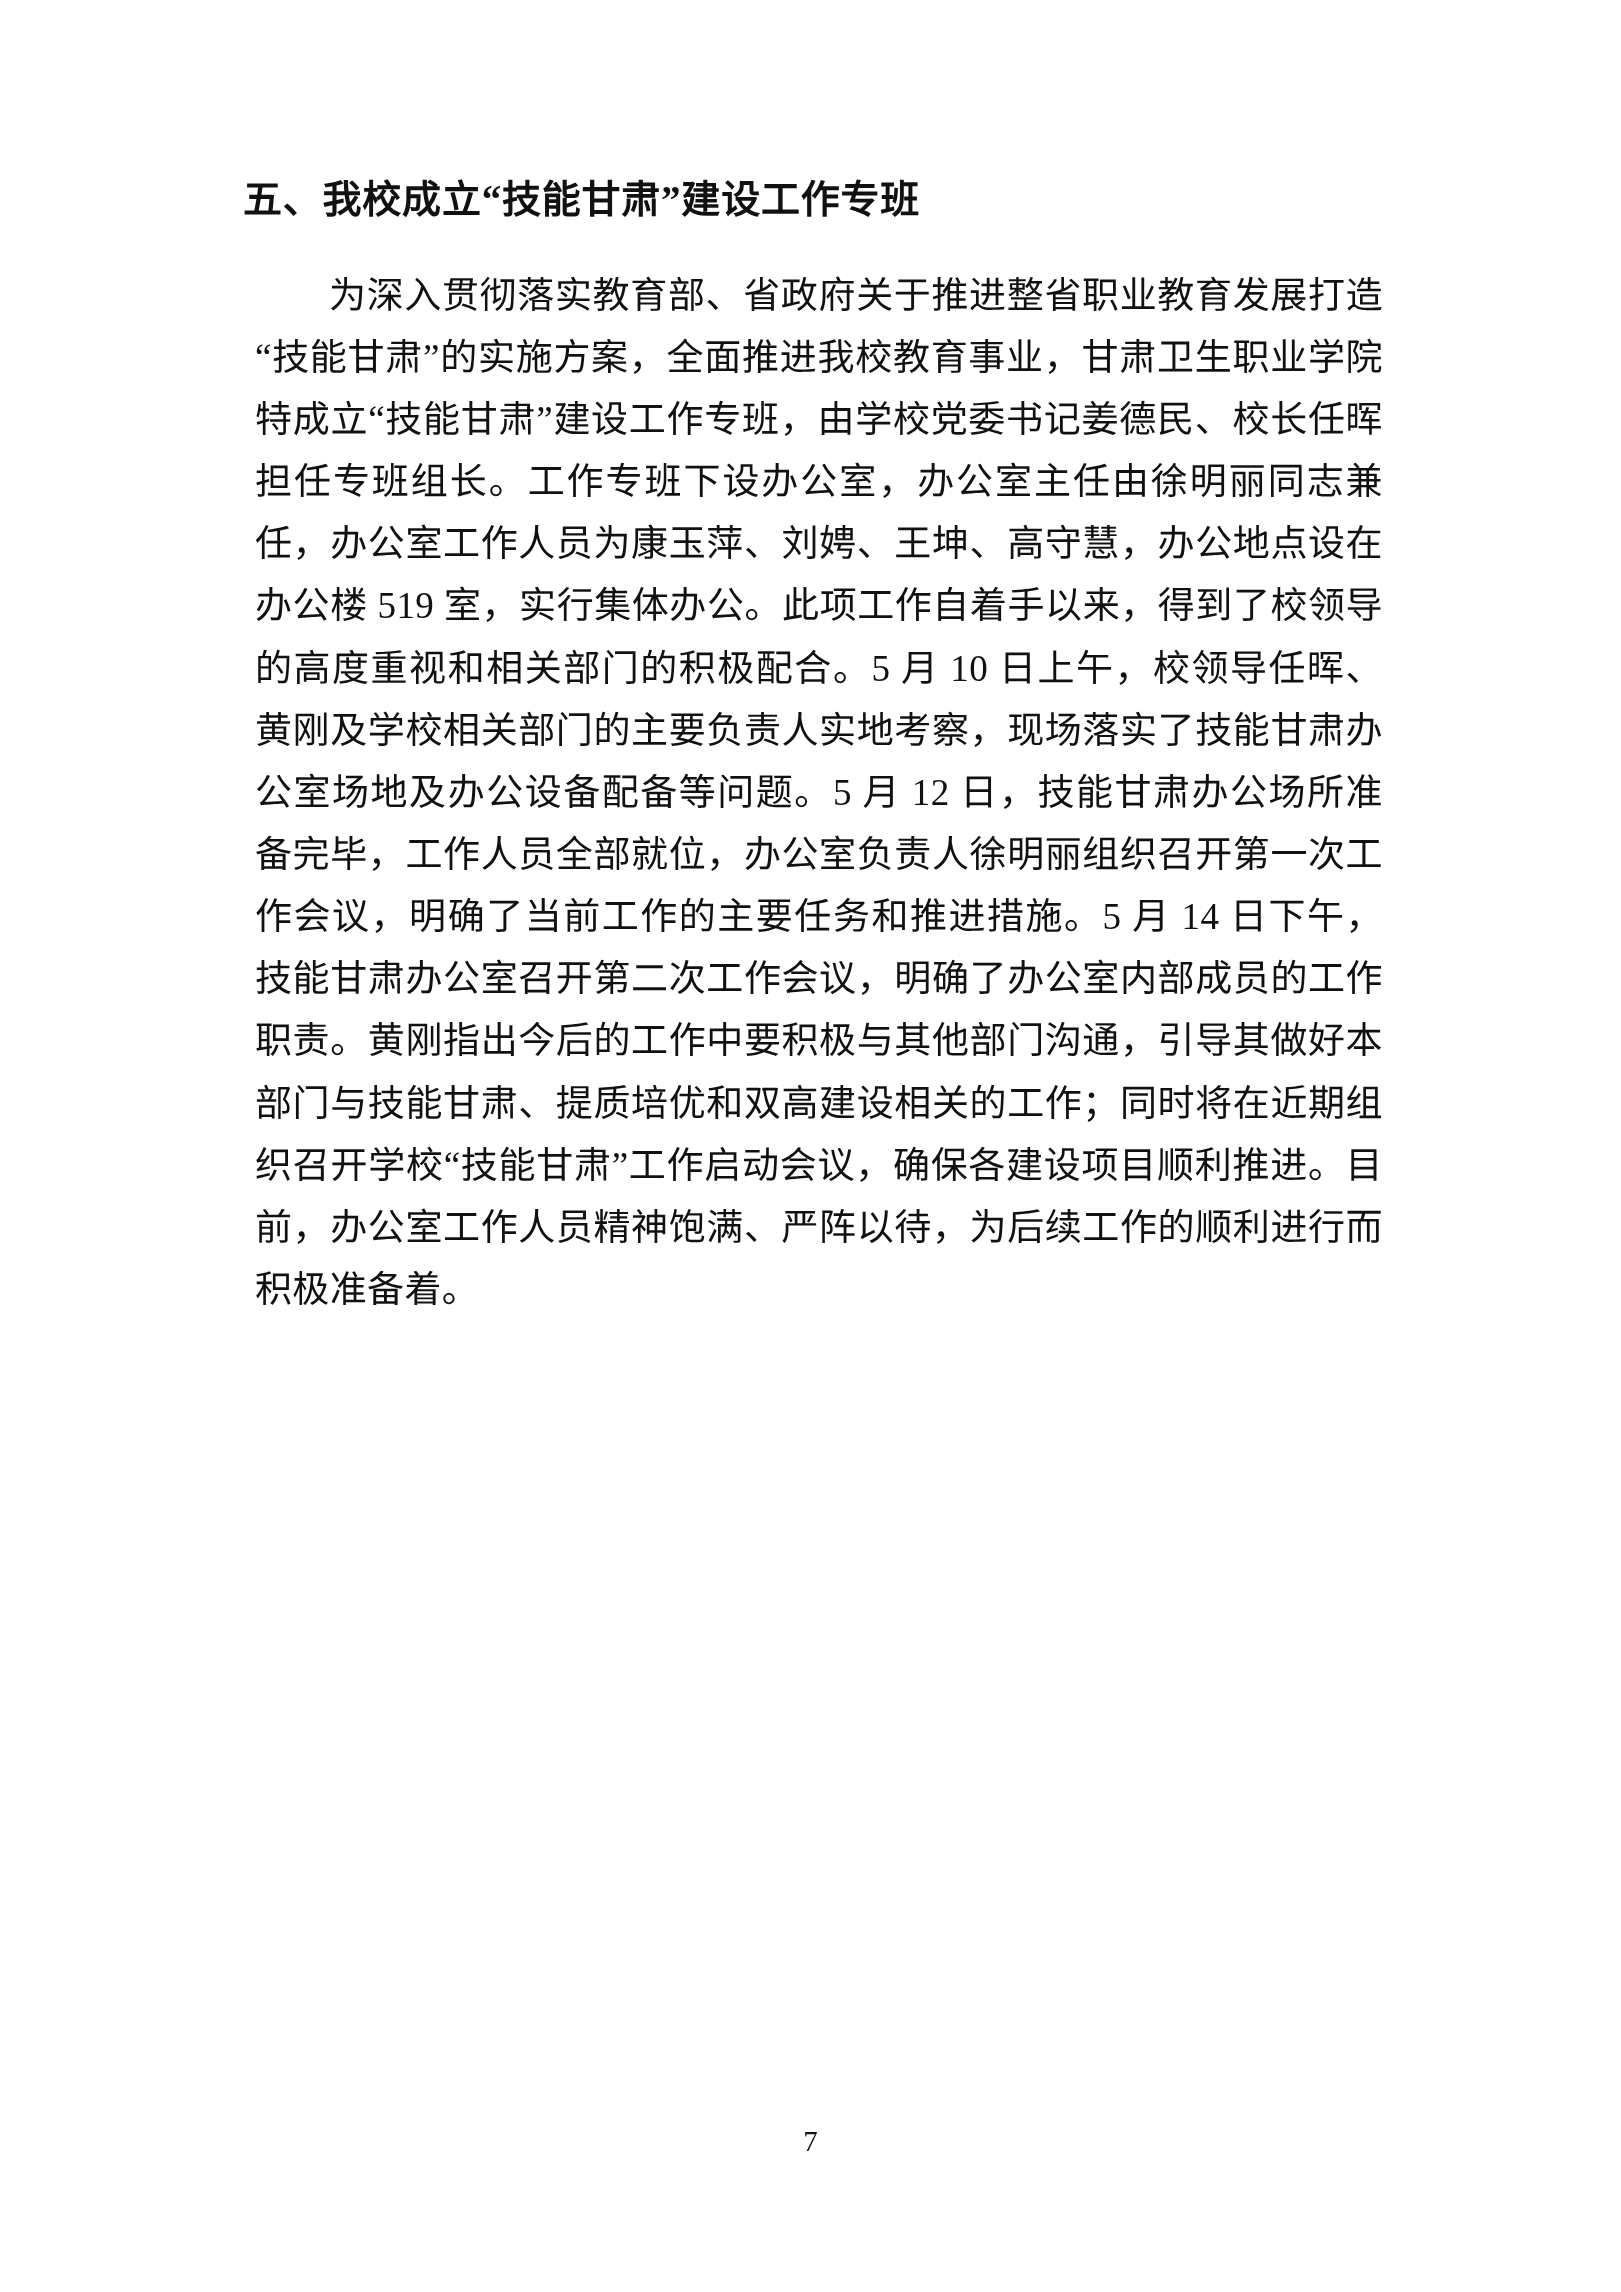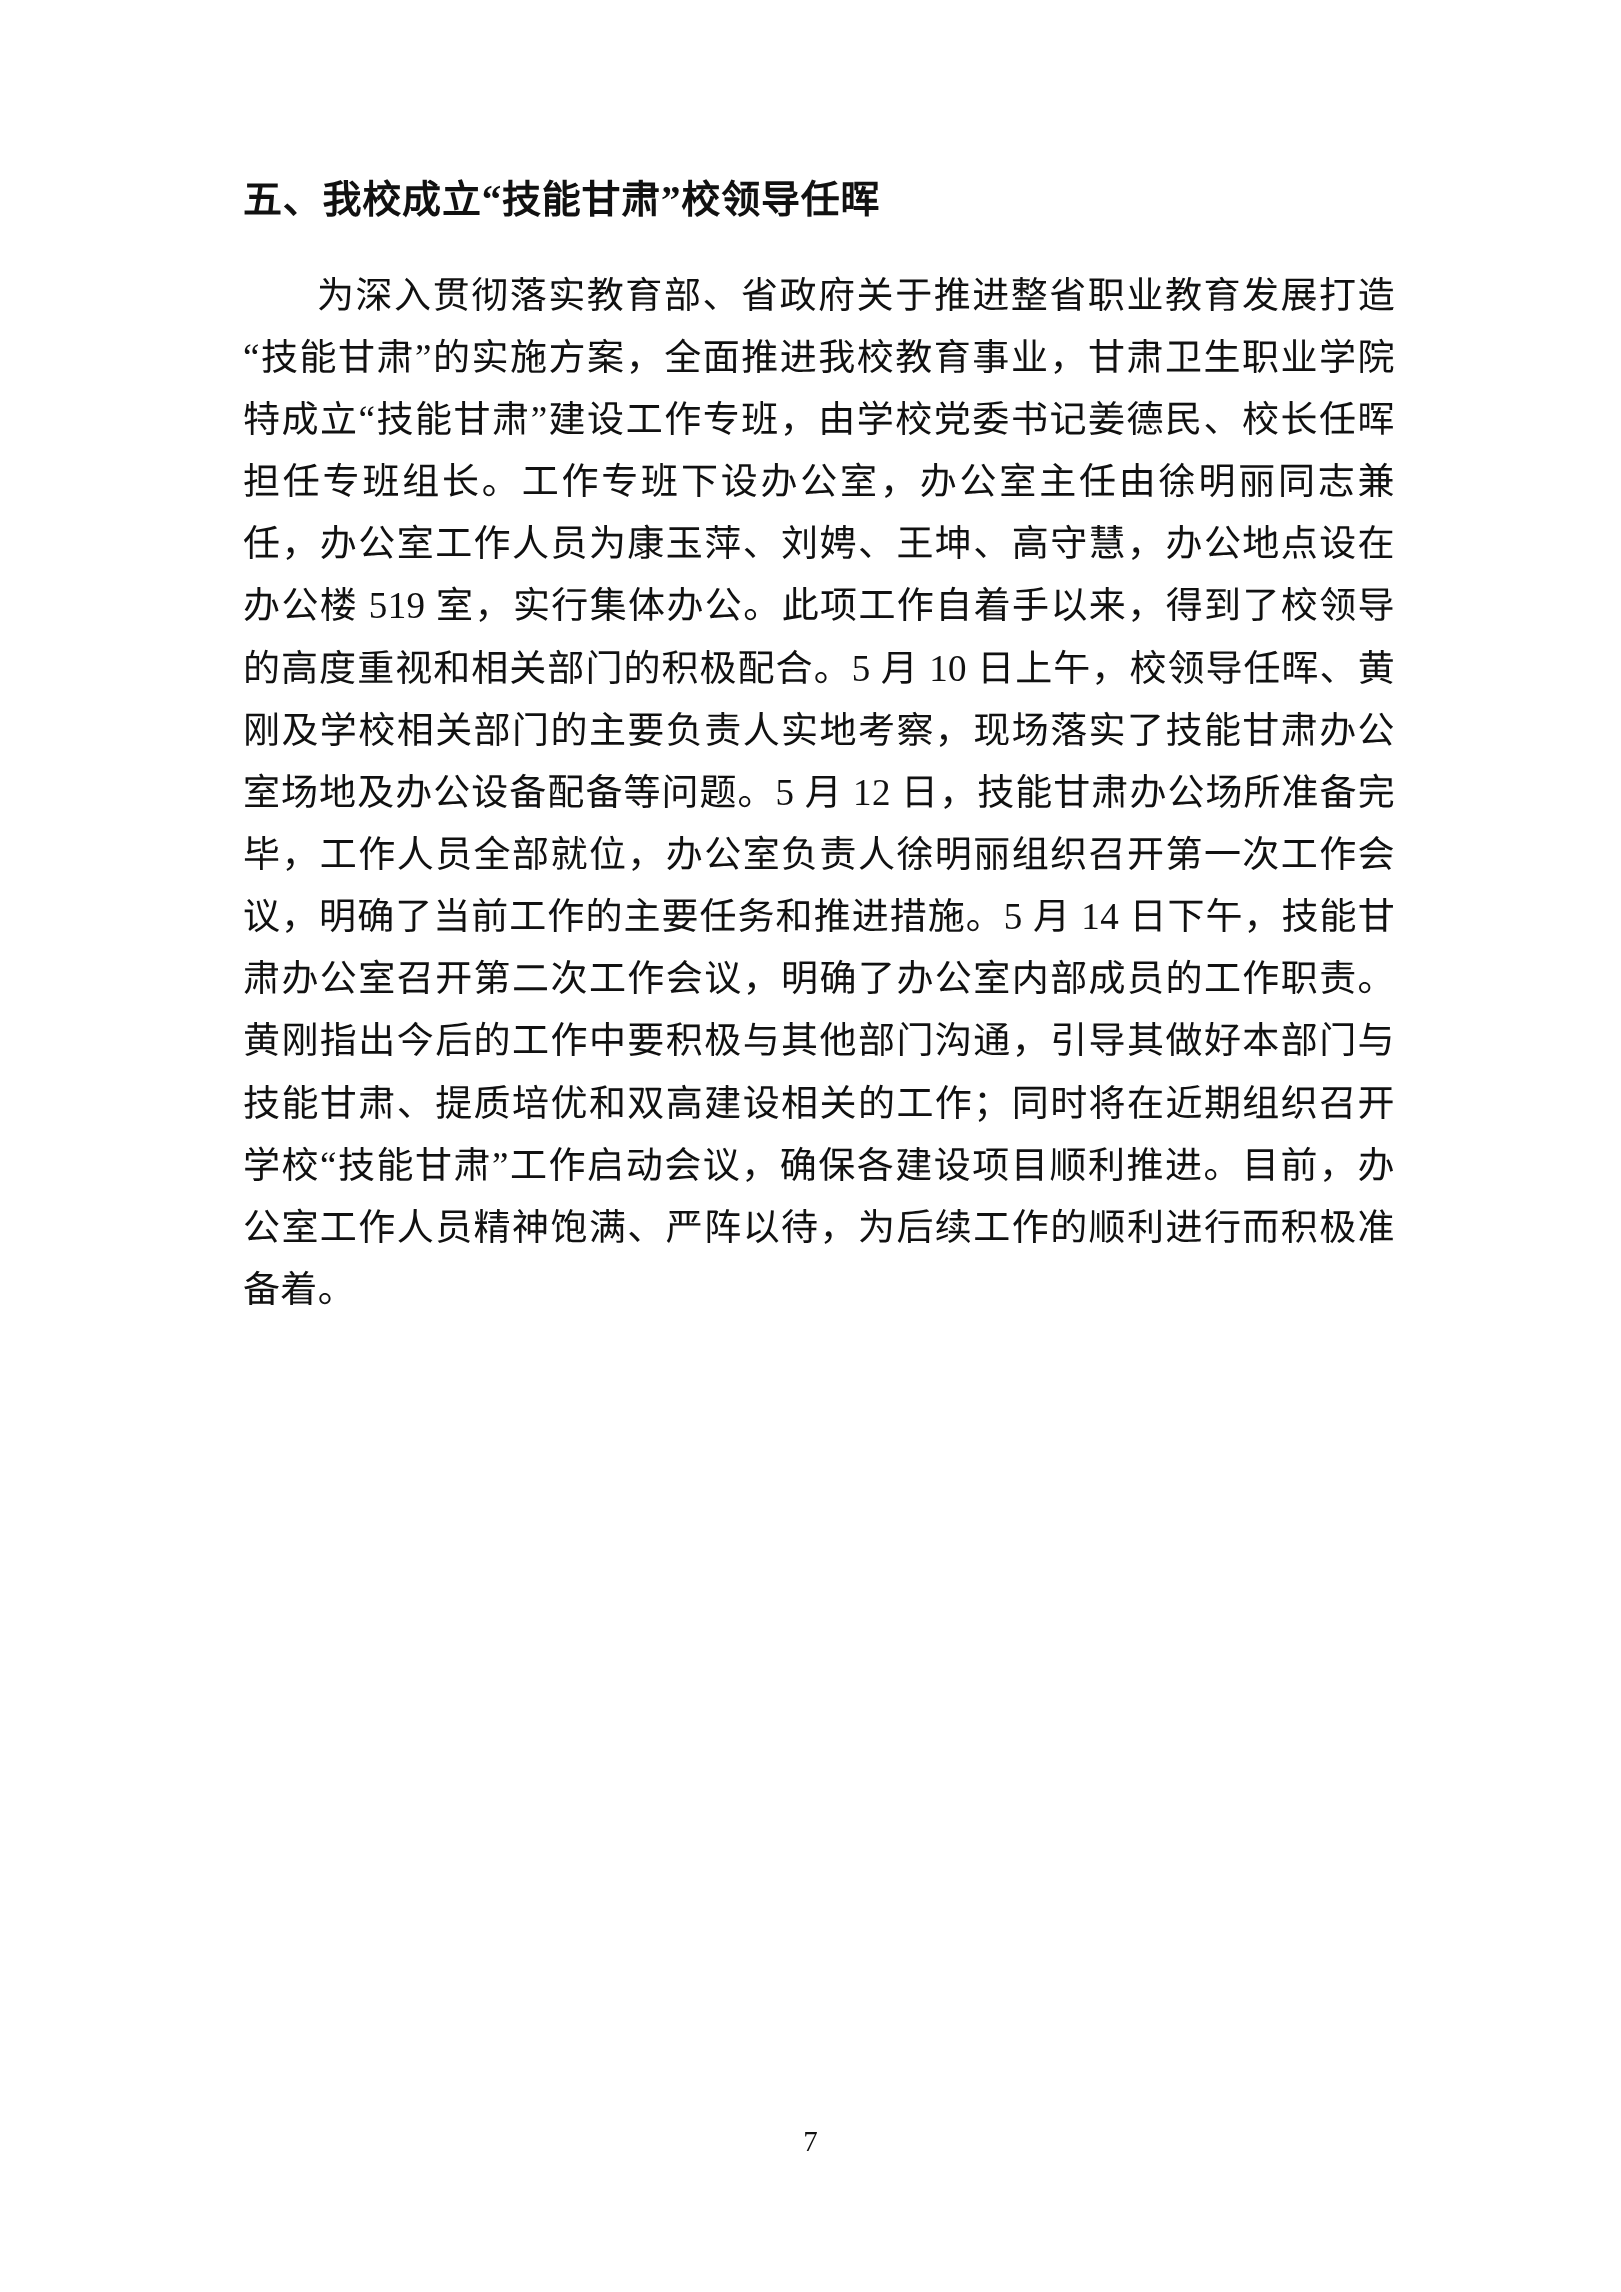--- a/index.html
+++ b/index.html
@@ -37,41 +37,41 @@
     margin: 0 0 37px 0;
     text-align: left;
     color: #111111;
   }
   .doc-paragraph {
     font-size: 37px;
     line-height: 1.68;
     text-align: justify;
     text-justify: inter-ideograph;
     text-indent: 2em;
-    margin: 0;
+    margin: 12px;
     color: #111111;
     letter-spacing: 0.01em;
   }
   .page-number {
     position: absolute;
     left: 0;
     top: 2125px;
     width: 1621px;
     text-align: center;
     font-size: 29px;
     color: #111111;
     font-family: "Liberation Serif", "DejaVu Serif", serif;
   }
 </style>
 </head>
 <body>
 
 <div class="page">
 
   <div class="content">
-    <h1 class="doc-title">五、我校成立“技能甘肃”校领导任晖</h1>
+    <h1 class="doc-title">五、我校成立“技能甘肃”建设工作专班</h1>
     <p class="doc-paragraph">为深入贯彻落实教育部、省政府关于推进整省职业教育发展打造“技能甘肃”的实施方案，全面推进我校教育事业，甘肃卫生职业学院特成立“技能甘肃”建设工作专班，由学校党委书记姜德民、校长任晖担任专班组长。工作专班下设办公室，办公室主任由徐明丽同志兼任，办公室工作人员为康玉萍、刘娉、王坤、高守慧，办公地点设在办公楼 519 室，实行集体办公。此项工作自着手以来，得到了校领导的高度重视和相关部门的积极配合。5 月 10 日上午，校领导任晖、黄刚及学校相关部门的主要负责人实地考察，现场落实了技能甘肃办公室场地及办公设备配备等问题。5 月 12 日，技能甘肃办公场所准备完毕，工作人员全部就位，办公室负责人徐明丽组织召开第一次工作会议，明确了当前工作的主要任务和推进措施。5 月 14 日下午，技能甘肃办公室召开第二次工作会议，明确了办公室内部成员的工作职责。黄刚指出今后的工作中要积极与其他部门沟通，引导其做好本部门与技能甘肃、提质培优和双高建设相关的工作；同时将在近期组织召开学校“技能甘肃”工作启动会议，确保各建设项目顺利推进。目前，办公室工作人员精神饱满、严阵以待，为后续工作的顺利进行而积极准备着。</p>
   </div>
 
   <div class="page-number">7</div>
 
 </div>
 
 
 </body></html>

